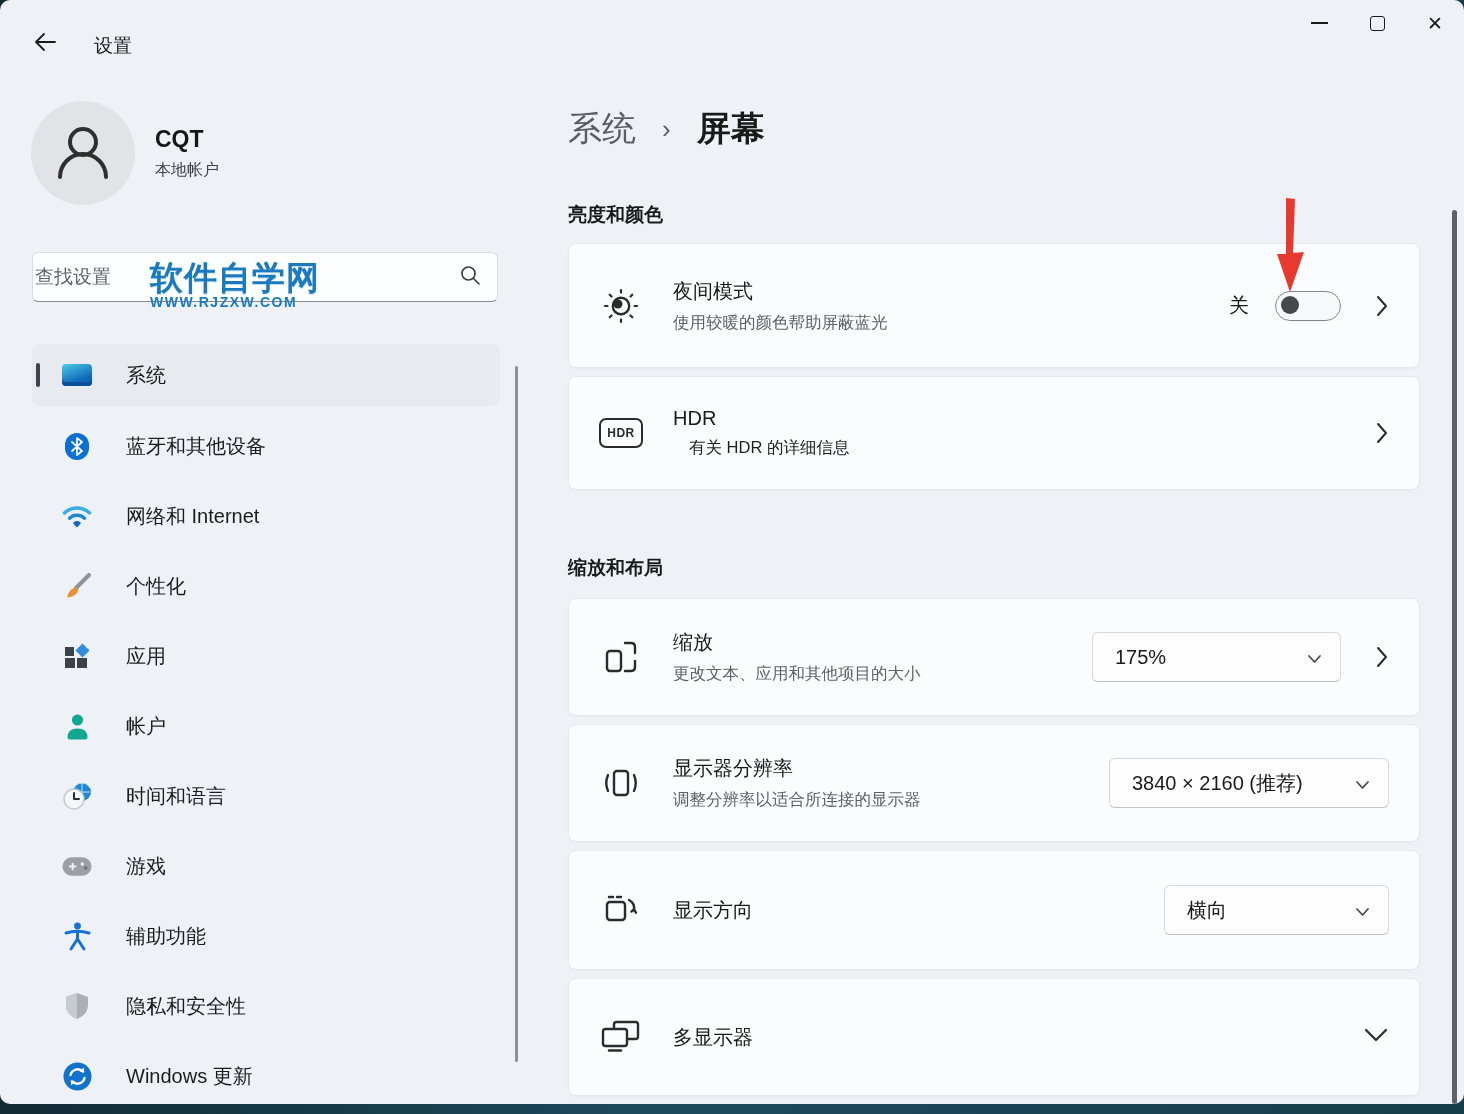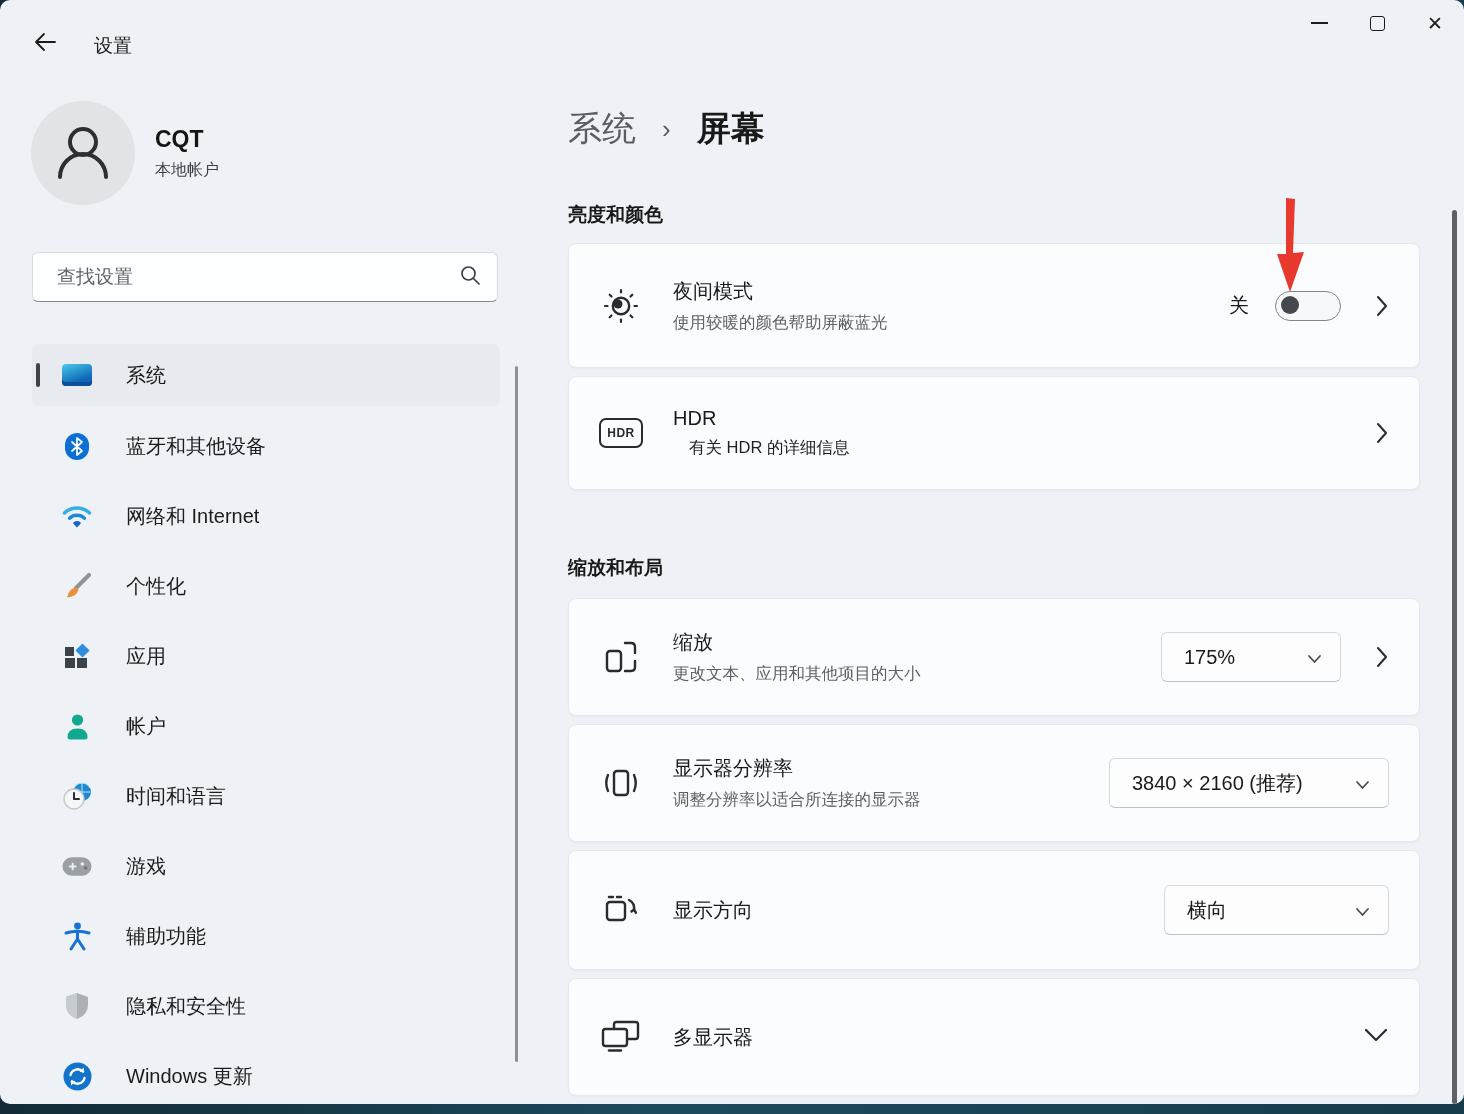--- a/index.html
+++ b/index.html
@@ -24,21 +24,21 @@
   
   .avatar{position:absolute;left:31px;top:101px;width:104px;height:104px;border-radius:50%;
     background:#e2e3e6;display:flex;align-items:center;justify-content:center;}
   .acct-name{position:absolute;left:155px;top:126px;font-size:23px;font-weight:700;color:#151515;}
   .acct-type{position:absolute;left:155px;top:160px;font-size:16px;color:#3d4043;}
   
   .searchbox{position:absolute;left:32px;top:252px;width:466px;height:50px;background:#fdfeff;
     border:1px solid #d9dcdf;border-bottom:1px solid #878c91;border-radius:6px;box-sizing:border-box;
     display:flex;align-items:center;}
   .searchbox input{border:none;outline:none;background:transparent;font-size:19px;color:#1a1a1a;
-    padding:0 0 0 24px;flex:1;font-family:inherit;}
+    padding:0 0 0 2px;flex:1;font-family:inherit;}
   .searchbox input::placeholder{color:#5f6368;opacity:1;}
   .search-icon{margin-right:16px;}
   .watermark{position:absolute;left:150px;top:260px;pointer-events:none;}
   .wm-title{font-size:33px;font-weight:700;color:var(--watermark-blue,#1a79bf);
     letter-spacing:1px;text-shadow:0 1px 0 #bfe0f2;line-height:1.1;}
   .wm-url{font-size:14px;font-weight:700;color:var(--watermark-blue,#1a79bf);letter-spacing:1.5px;margin-top:-2px;}
   
   .nav-item{position:absolute;left:32px;width:468px;height:62px;border-radius:7px;display:flex;
     align-items:center;cursor:pointer;}
   .nav-item.selected{background:#e7ebf0;}
@@ -115,20 +115,24 @@
 
   <div class="searchbox">
     <input type="text" placeholder="查找设置" style="">
     <span class="search-icon">
       <svg width="22" height="22" viewBox="0 0 22 22">
           <circle cx="9.5" cy="9.5" r="6.5" stroke="#3c3f42" stroke-width="1.7" fill="none"></circle>
           <path d="M14.5 14.5 L20 20" stroke="#3c3f42" stroke-width="1.7" stroke-linecap="round"></path>
         </svg>
     </span>
   </div>
+  <div class="watermark">
+    <div class="wm-title">软件自学网</div>
+    <div class="wm-url">WWW.RJZXW.COM</div>
+  </div>
 
   <div class="nav-item selected" style="top:344px">
     <span class="nav-accent"></span>
     <span class="nav-icon">
       <div style="width:30px;height:22px;border-radius:4px;background:linear-gradient(160deg,#49cbe9,#0f67b8 70%);box-shadow:inset 0 -4px 0 #0b4f97;"></div>
     </span>
     <span class="nav-label">系统</span>
   </div>
   <div class="nav-item" style="top:415px">
     <span class="nav-icon">
@@ -299,21 +303,21 @@
       <svg width="40" height="40" viewBox="0 0 40 40" fill="none" stroke="#2b2b2b" stroke-width="2.4" stroke-linecap="round">
           <path d="M24 6 h6 q4 0 4 4 v6"></path>
           <path d="M34 24 v6 q0 4 -4 4 h-6"></path>
           <rect x="6" y="14" width="14" height="20" rx="3"></rect>
         </svg>
     </span>
     <div class="card-text">
       <div class="card-title">缩放</div>
       <div class="card-sub">更改文本、应用和其他项目的大小</div>
     </div>
-    <div class="dropdown" style="width:180px">
+    <div class="dropdown" style="width:249px">
       <span class="dd-value">175%</span>
       <span>
         <svg width="15" height="10" viewBox="0 0 15 10">
             <path d="M2 2 L7.5 8 L13 2" stroke="#4a4d50" stroke-width="1.8" fill="none" stroke-linecap="round" stroke-linejoin="round"></path>
           </svg>
       </span>
     </div>
     <span class="chev-right">
       <svg width="14" height="26" viewBox="0 0 14 26">
           <path d="M3 4 L11 13 L3 22" stroke="#2b2b2b" stroke-width="2" fill="none" stroke-linecap="round" stroke-linejoin="round"></path>

